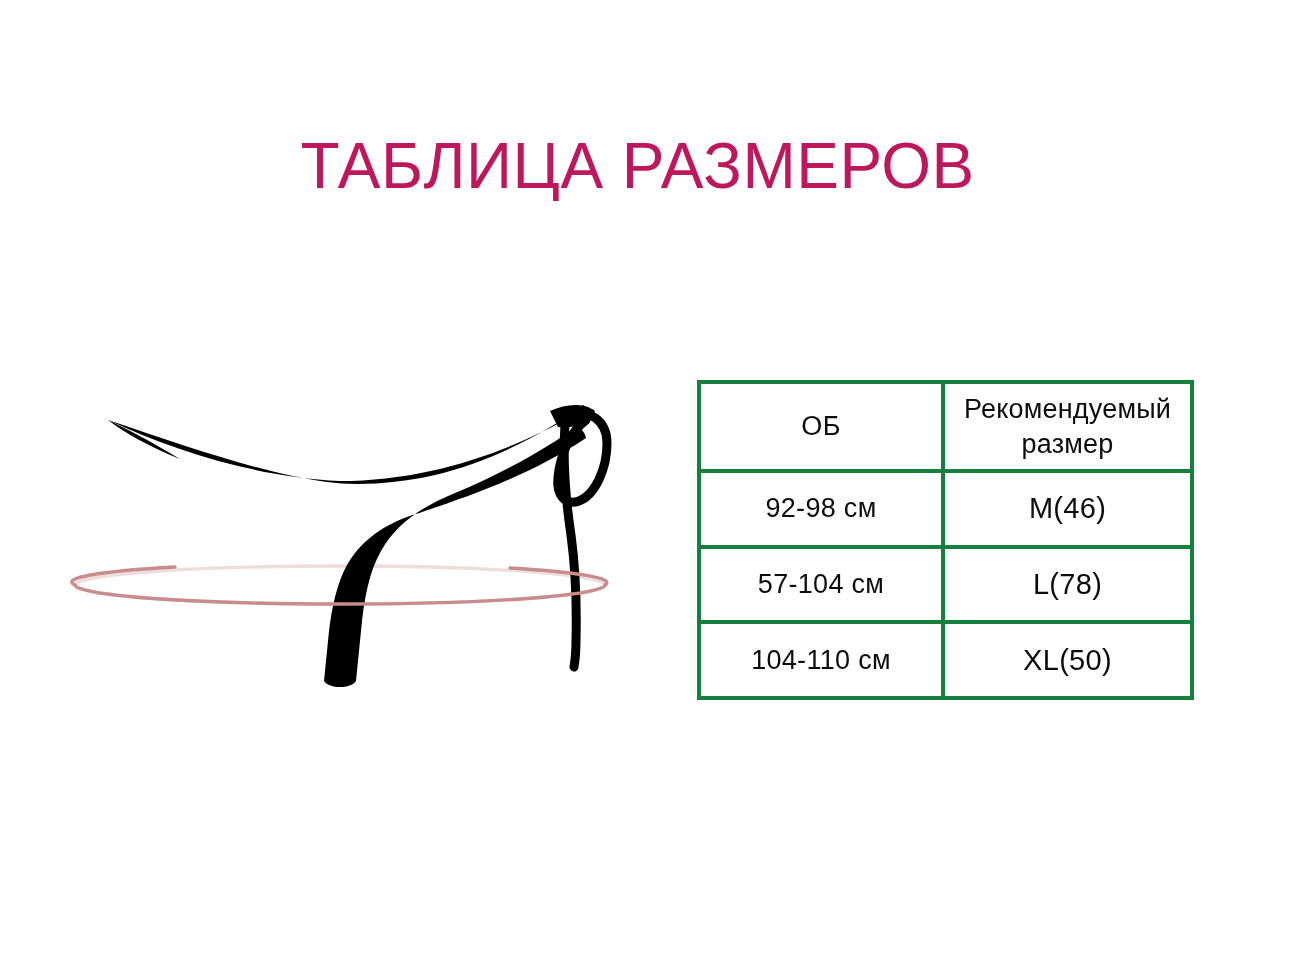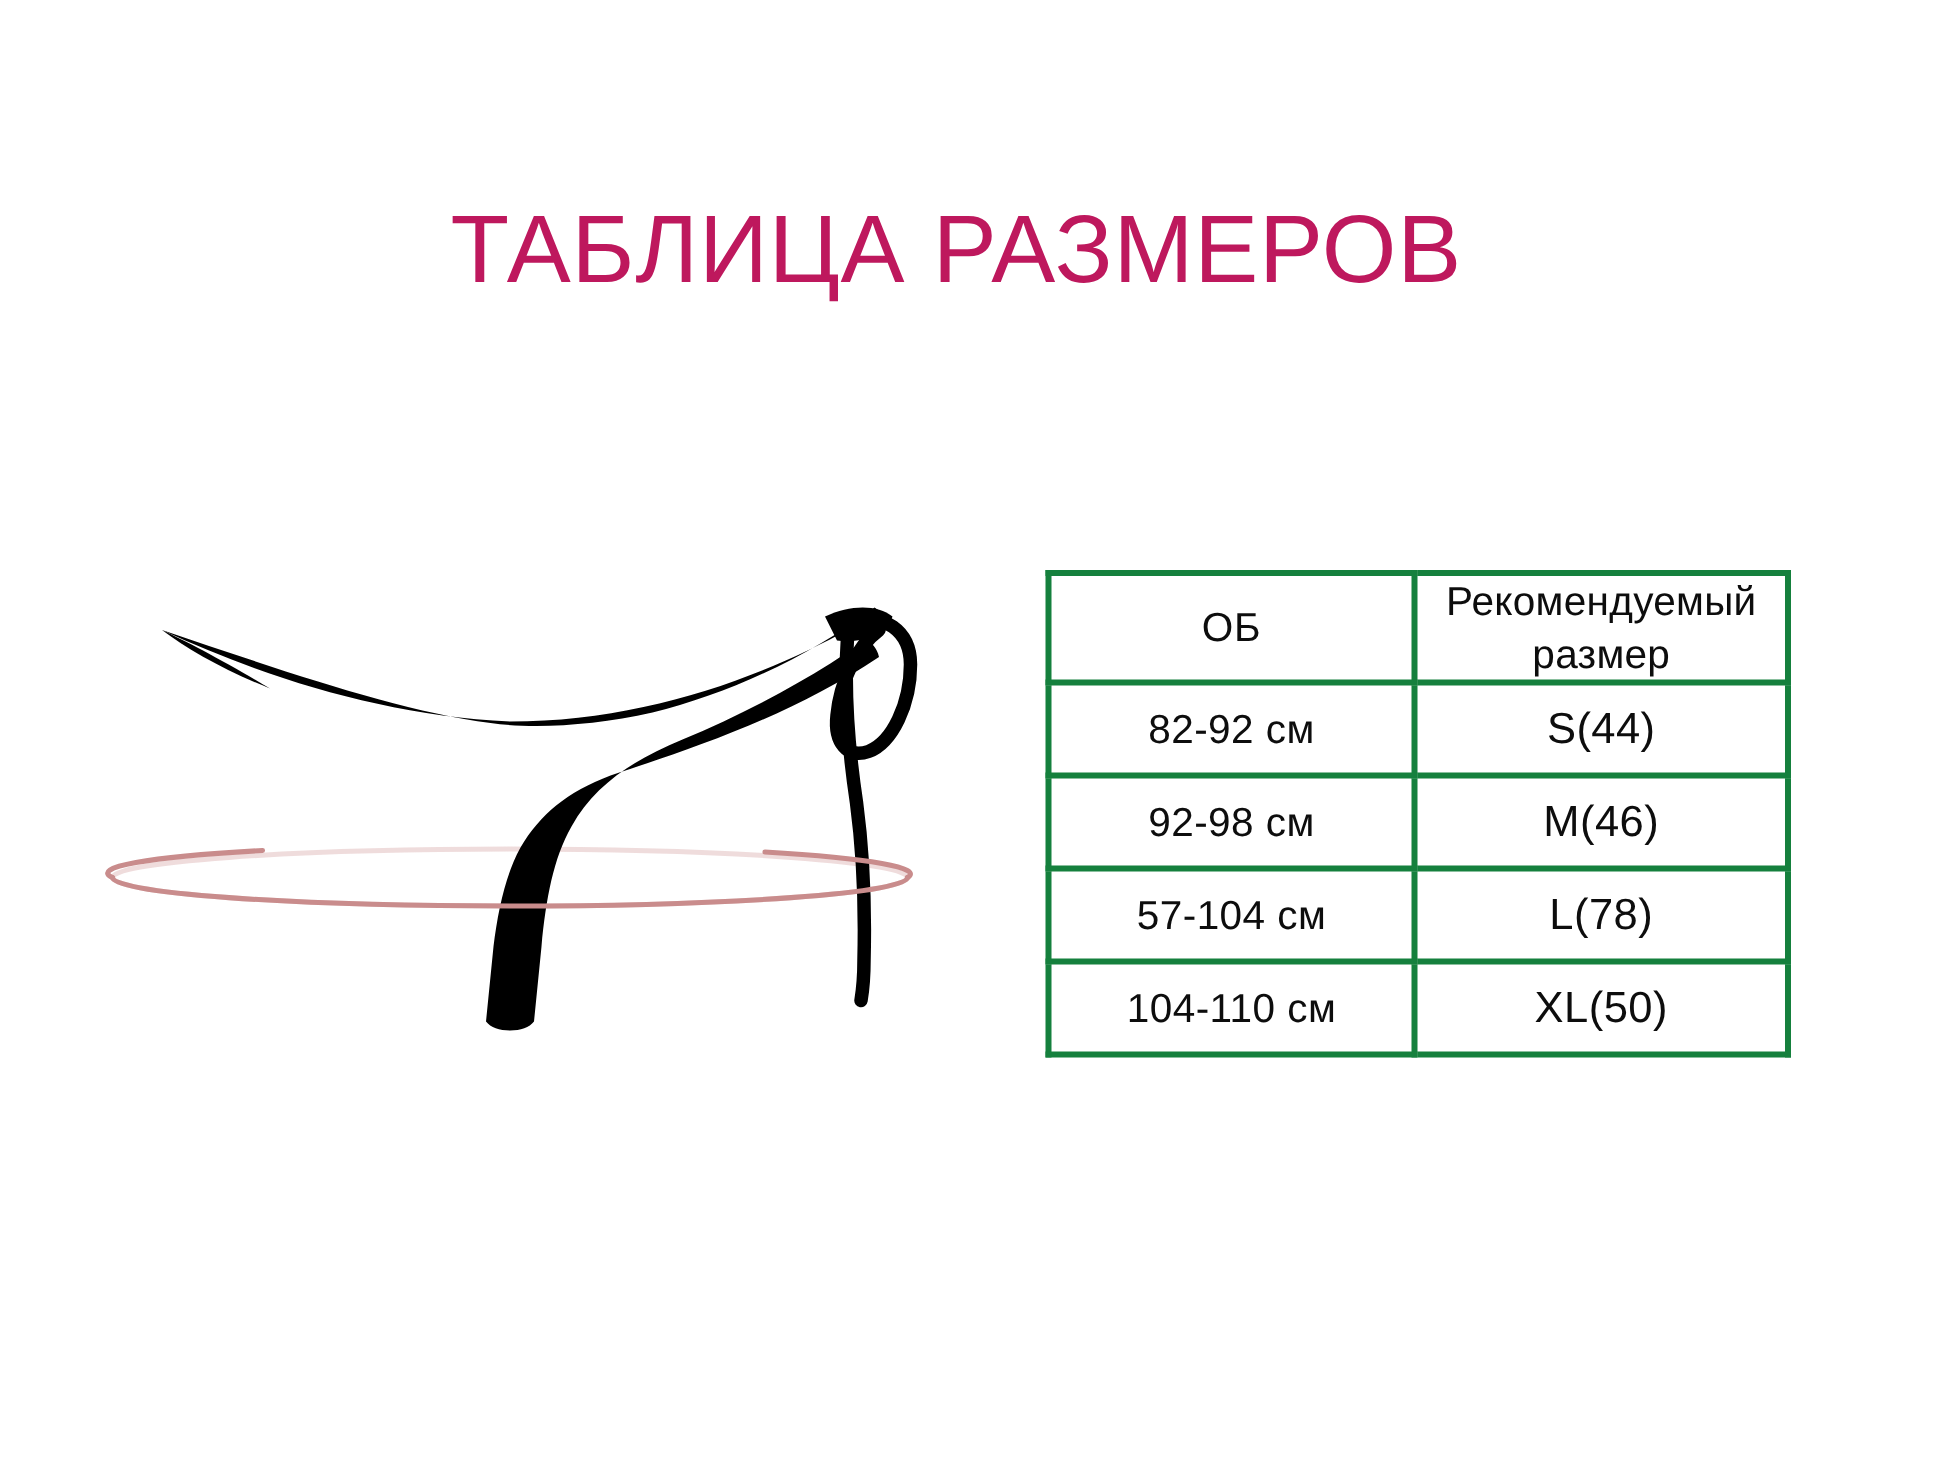--- a/index.html
+++ b/index.html
@@ -154,24 +154,20 @@
     <colgroup>
       <col class="col-ob">
       <col class="col-size">
     </colgroup>
     <tbody>
       <tr class="header-row">
         <td class="th-ob">ОБ</td>
         <td class="th-size">Рекомендуемый размер</td>
       </tr>
 
-      <tr class="data-row">
-        <td class="cell-range">82-92 см</td>
-        <td class="cell-size">S(44)</td>
-      </tr>
 
       <tr class="data-row">
         <td class="cell-range">92-98 см</td>
         <td class="cell-size">M(46)</td>
       </tr>
 
       <tr class="data-row">
         <td class="cell-range">57-104 см</td>
         <td class="cell-size">L(78)</td>
       </tr>

